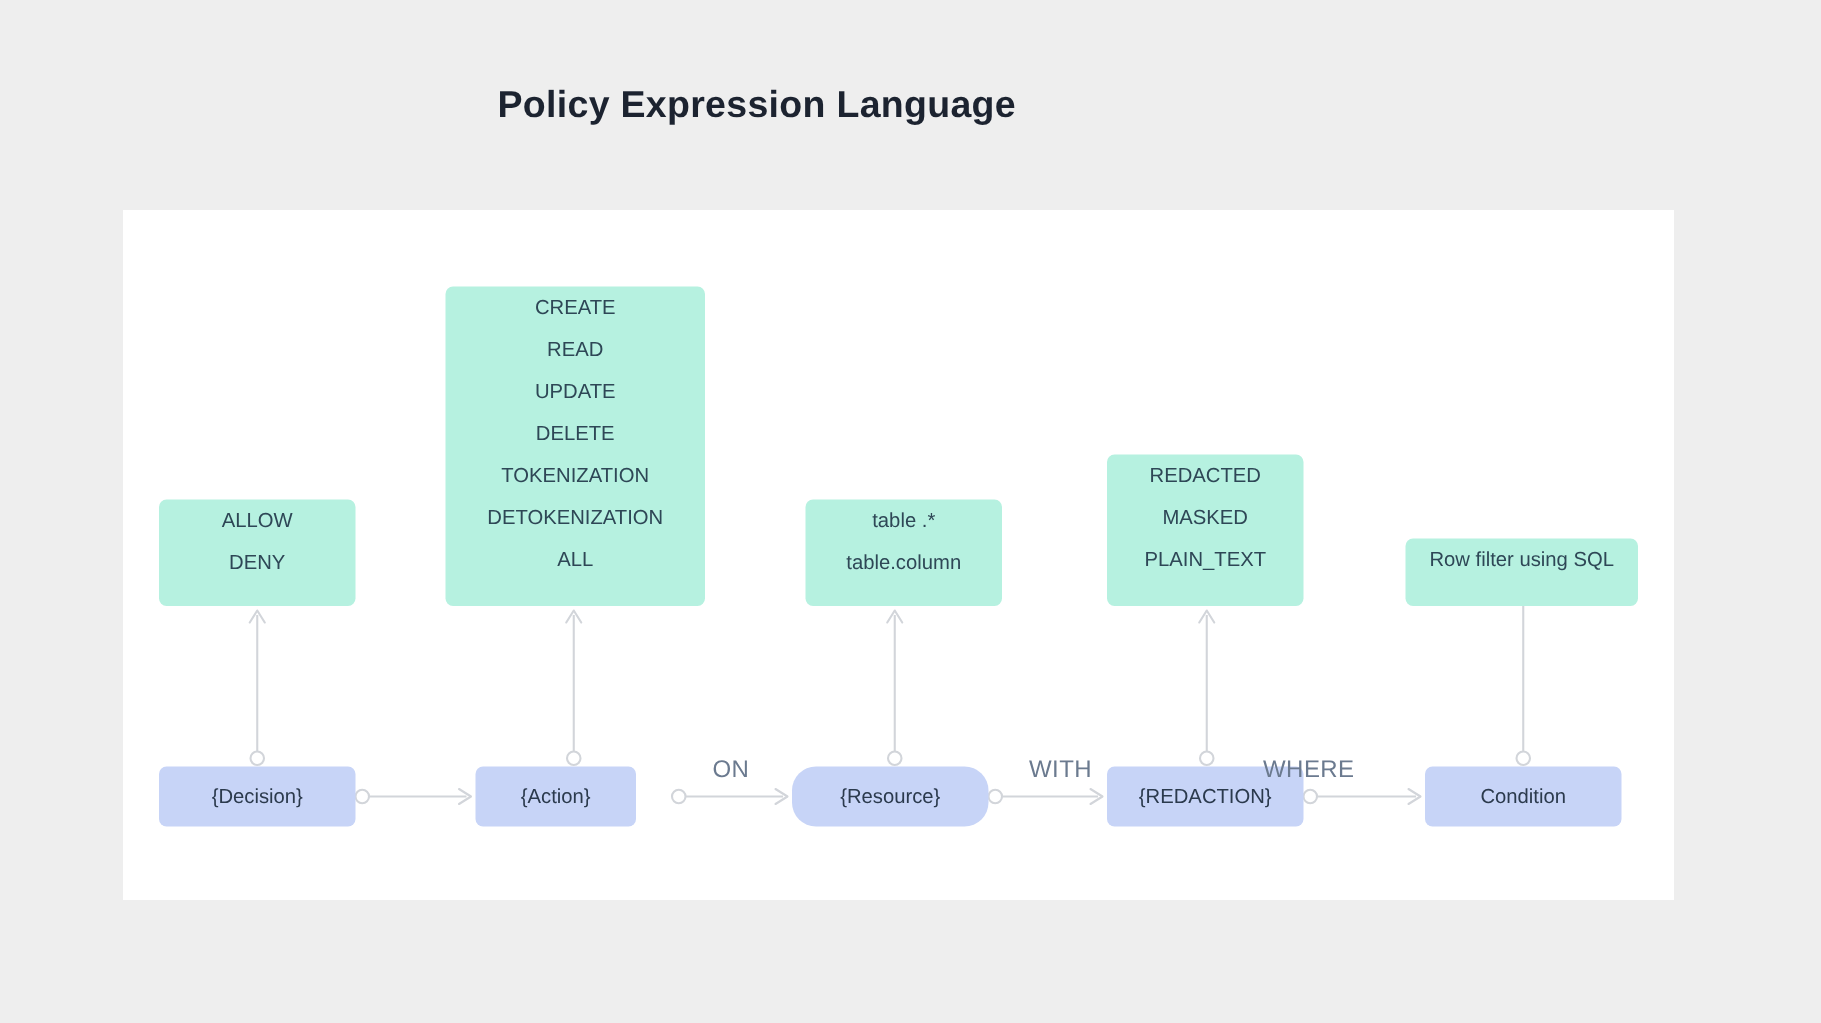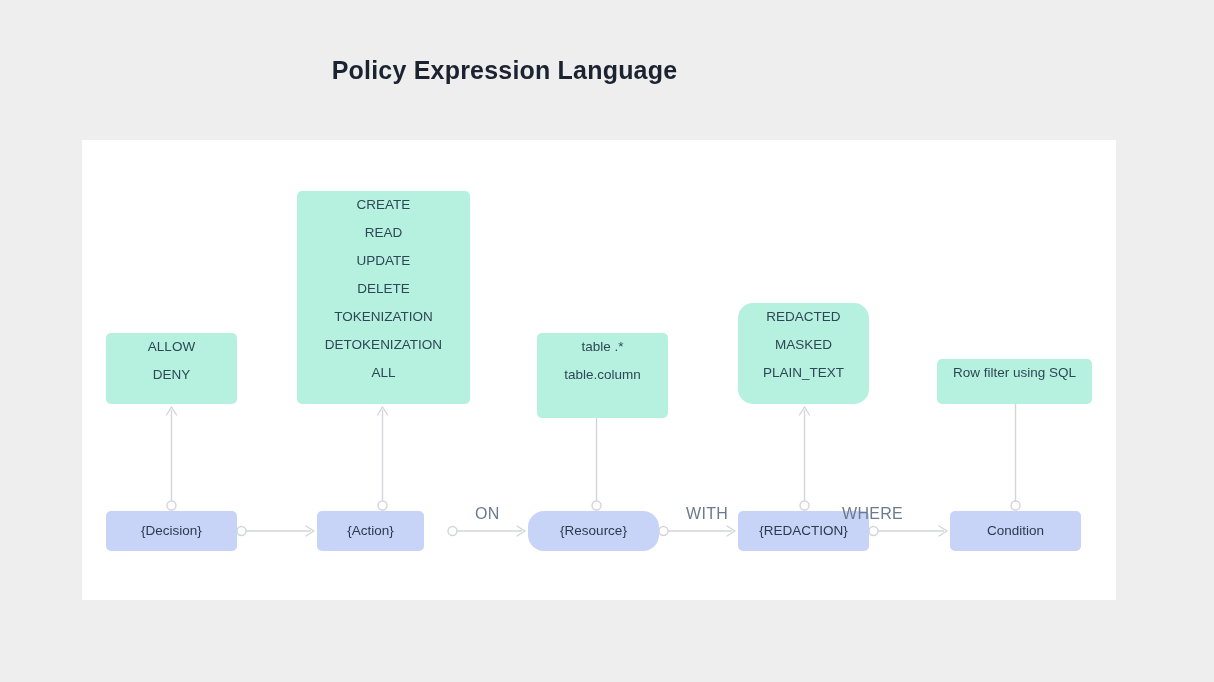--- a/index.html
+++ b/index.html
@@ -73,22 +73,22 @@
 
   .node.slot .node-option {
     font-size: 13.5px;
     color: #2b3a4d;
     line-height: 40px;
   }
 
   
   #enum-decision  { left: 24px;  top: 193px; width: 131px; height: 71px; }
   #enum-action    { left: 215px; top: 51px;  width: 173px; height: 213px; }
-  #enum-resource  { left: 455px; top: 193px; width: 131px; height: 85px; }
-  #enum-redaction { left: 656px; top: 163px; width: 131px; height: 101px; border-radius: 15px; }
+  #enum-resource  { left: 455px; top: 193px; width: 131px; height: 71px; }
+  #enum-redaction { left: 656px; top: 163px; width: 131px; height: 101px; }
   #enum-condition { left: 855px; top: 219px; width: 155px; height: 45px; }
 
   
   #slot-decision  { left: 24px;  top: 371px; width: 131px; }
   #slot-action    { left: 235px; top: 371px; width: 107px; }
   #slot-resource  { left: 446px; top: 371px; width: 131px; border-radius: 16px; }
   #slot-redaction { left: 656px; top: 371px; width: 131px; }
   #slot-condition { left: 868px; top: 371px; width: 131px; }
 
   

